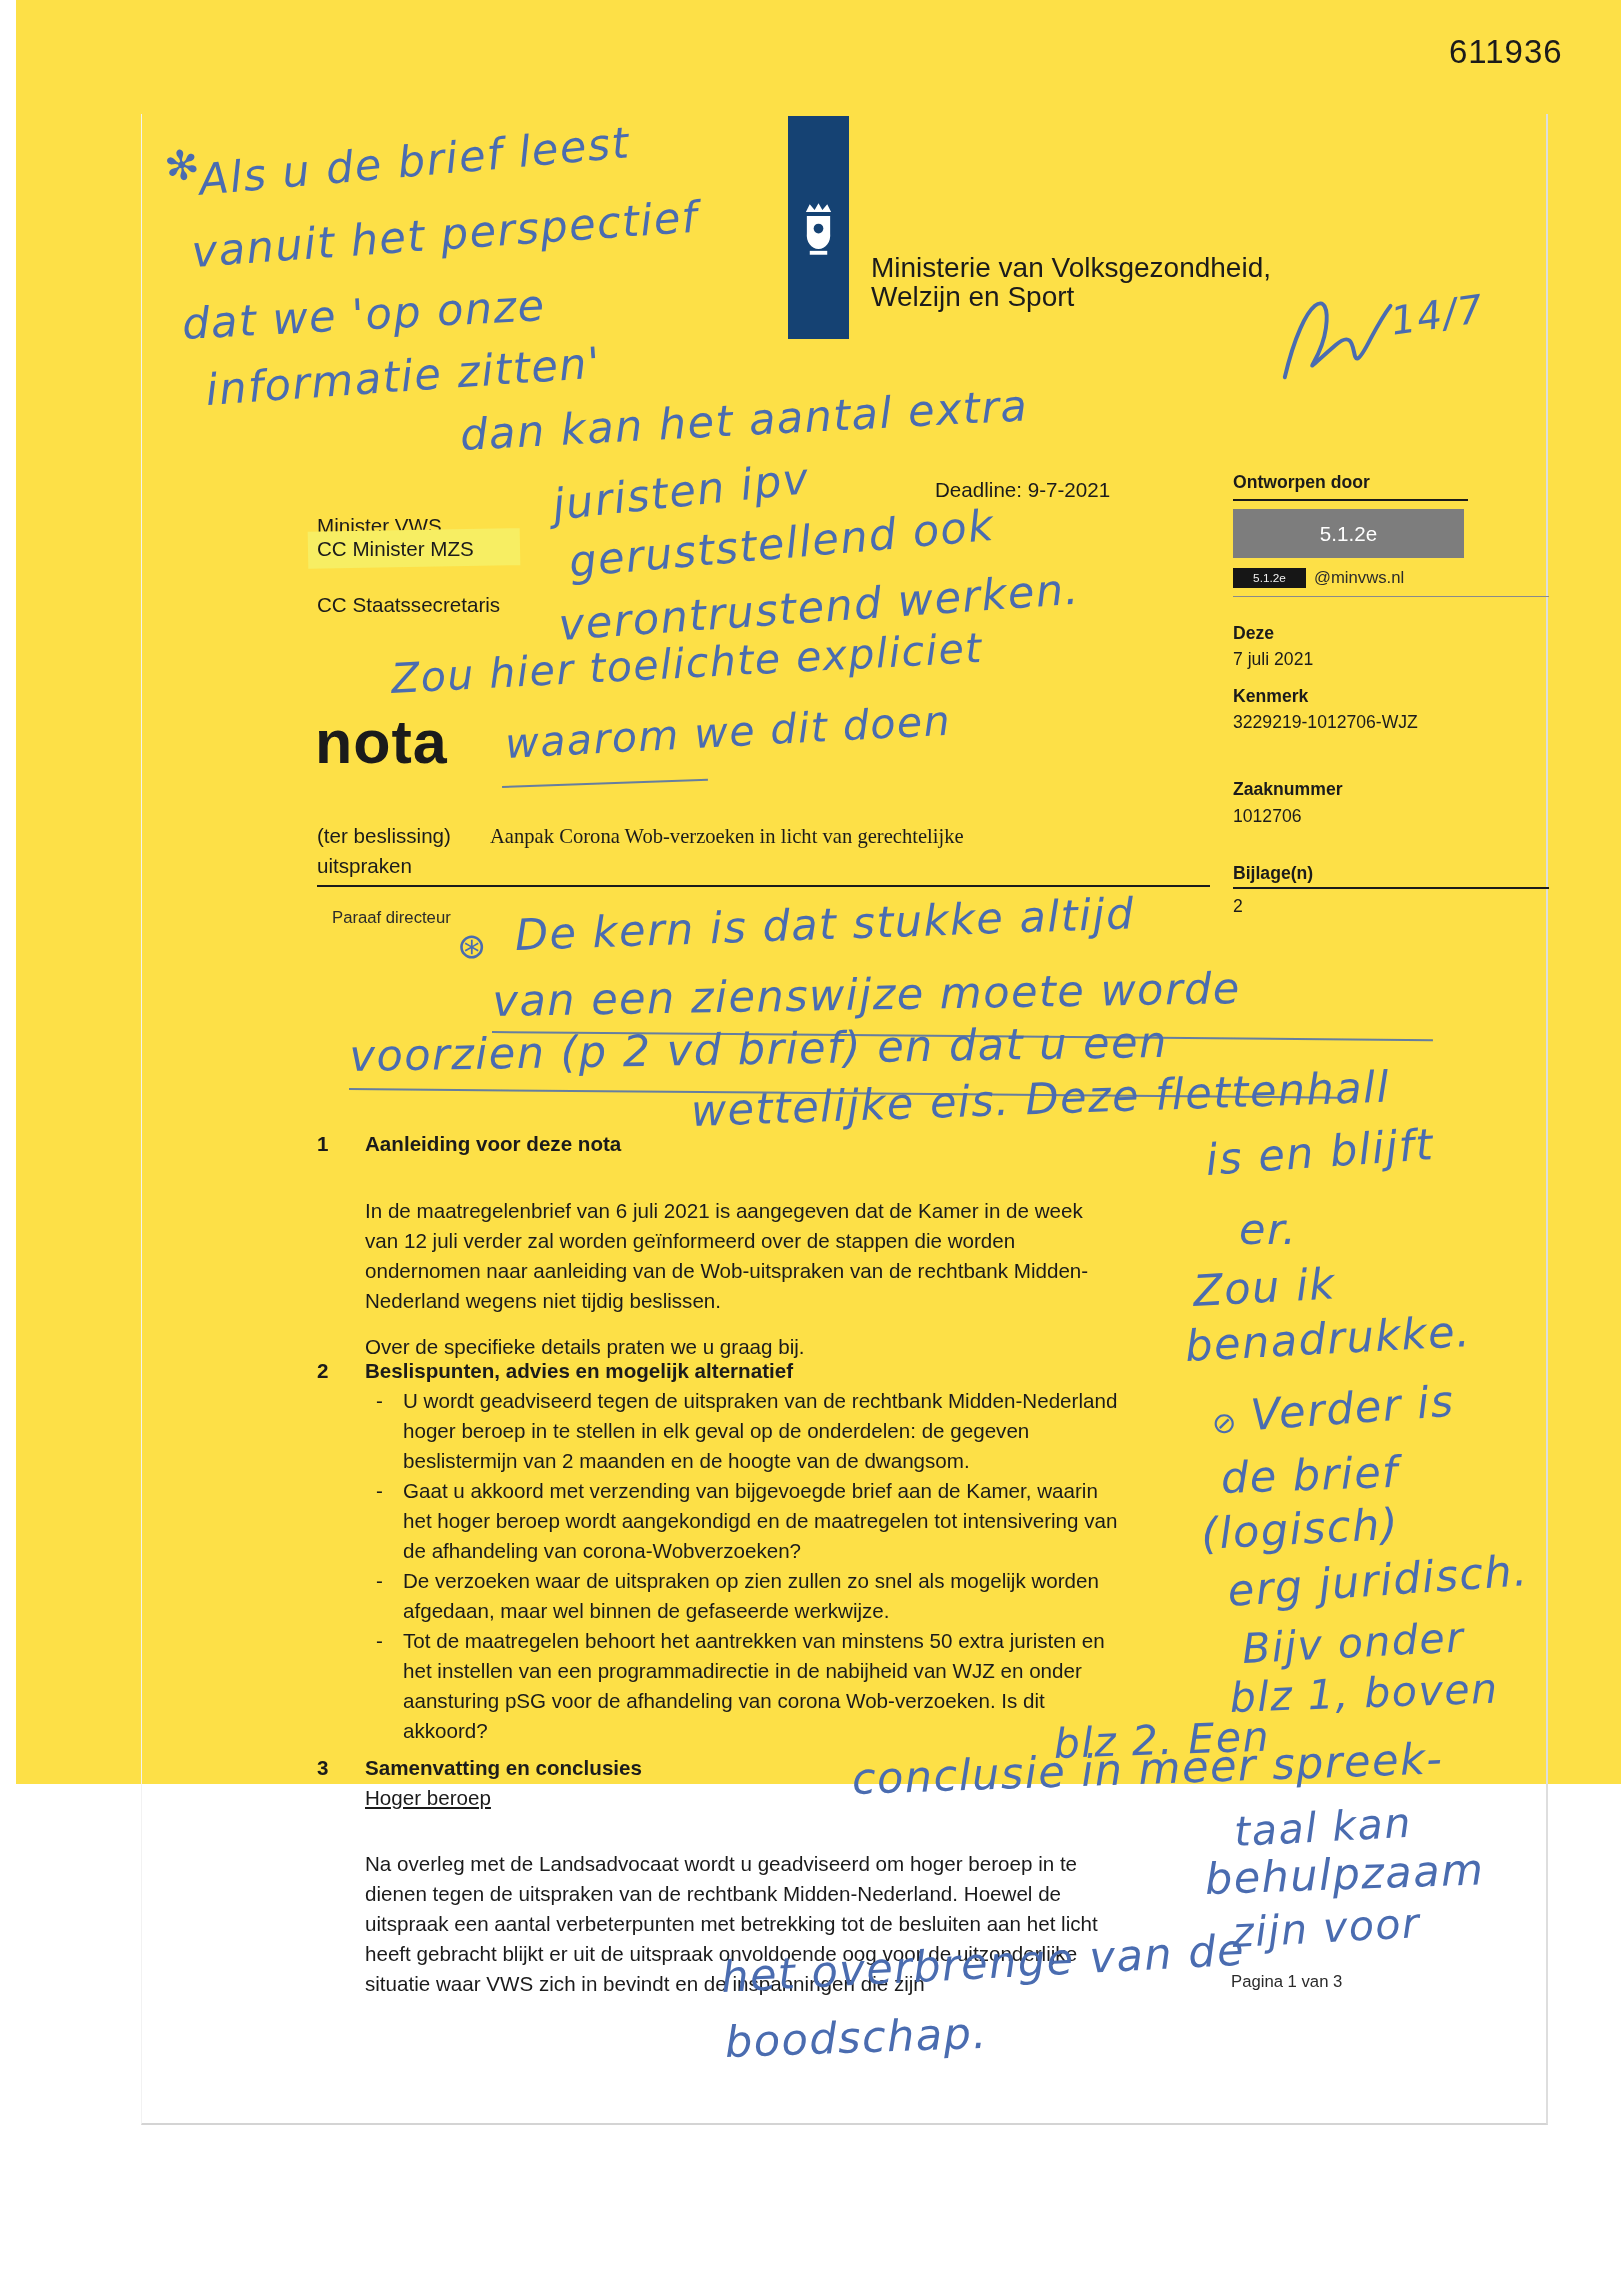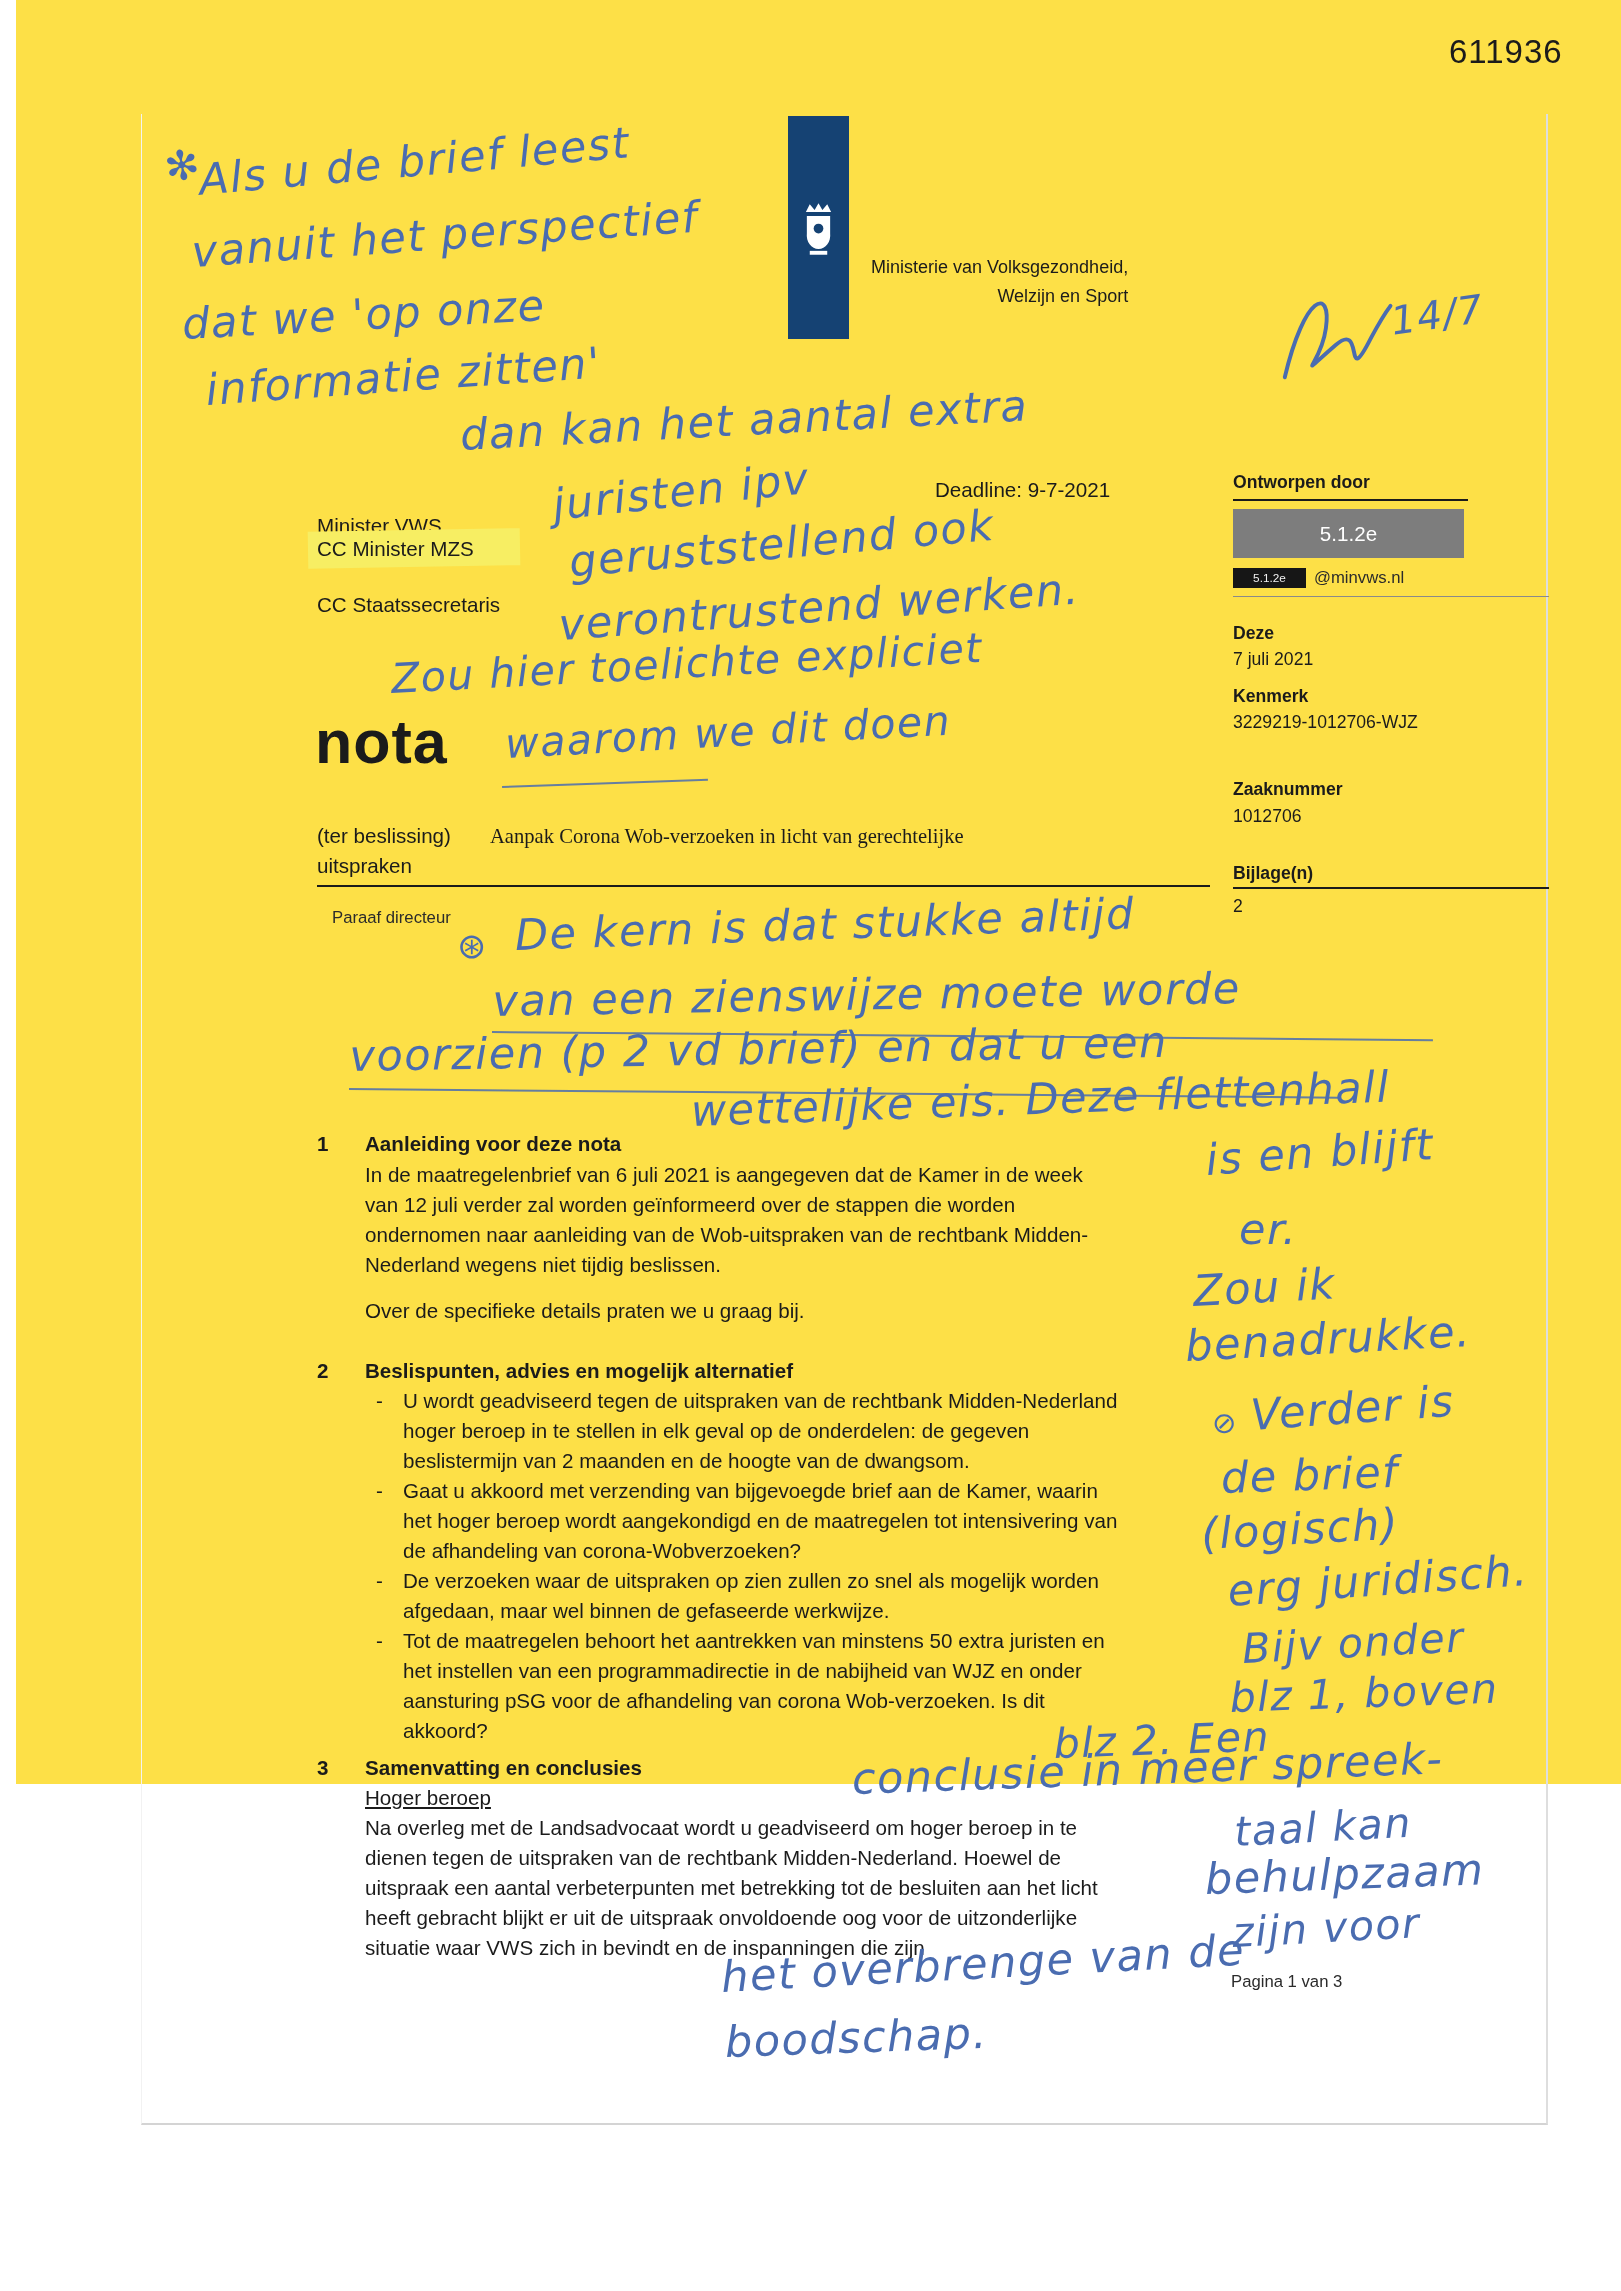--- a/index.html
+++ b/index.html
@@ -13,26 +13,26 @@
   .body-text { font-size:20.6px; line-height:30px; }
   .bold { font-weight:bold; }
   .small { font-size:16.7px; color:#2b2b2b; }
   .meta-label { font-size:17.6px; font-weight:bold; }
   .meta-value { font-size:17.6px; }
   .nota-title { font-size:61px; font-weight:bold; letter-spacing:1px; line-height:1; }
   .rule { position:absolute; height:0; border-top:2px solid #1b1b1b; }
   .rule-thin { border-top:1px solid #8a8a8a; }
   .ribbon { position:absolute; left:772px; top:116px; width:61px; height:223px; background:#154273; }
   .crest { position:absolute; left:13.7px; top:86px; }
-  .ministry { font-size:18px; font-weight:500; line-height:29px;text-align:right; }
+  .ministry { font-size:28px; font-weight:500; line-height:29px; }
   .redact-box { position:absolute; background:#7d7d7d; color:#ffffff; display:flex; align-items:center; justify-content:center; font-size:20.6px; }
   .redact-mini { position:absolute; background:#161616; color:#efefef; display:flex; align-items:center; justify-content:center; font-size:11.8px; }
   .highlight { position:absolute; background:#f7ee63; transform:rotate(-1deg); z-index:1; }
   .z2 { z-index:2; }
-  .para { position:absolute; font-size:20.6px; line-height:30px; }
+  .para { position:absolute; font-size:20.6px; line-height:30px;margin-top:36px; }
   .bullets { position:absolute; font-size:20.6px; line-height:30px; width:755px; }
   .bullet { padding-left:33px; position:relative; }
   .bullet::before { content:"-"; position:absolute; left:5.9px; top:0; }
   .sub-underline { text-decoration:underline; }
   .hw { position:absolute; font-family:"DejaVu Sans", sans-serif; font-style:italic; color:#4a6cb0;
         white-space:nowrap; letter-spacing:1.5px; transform-origin:left top; z-index:3; }
   .hw-line { position:absolute; height:0; border-top:2.9px solid #4a6cb0; transform-origin:left top; opacity:.85; z-index:3; }
   .sig { position:absolute; z-index:3; }
 </style>
 </head>

